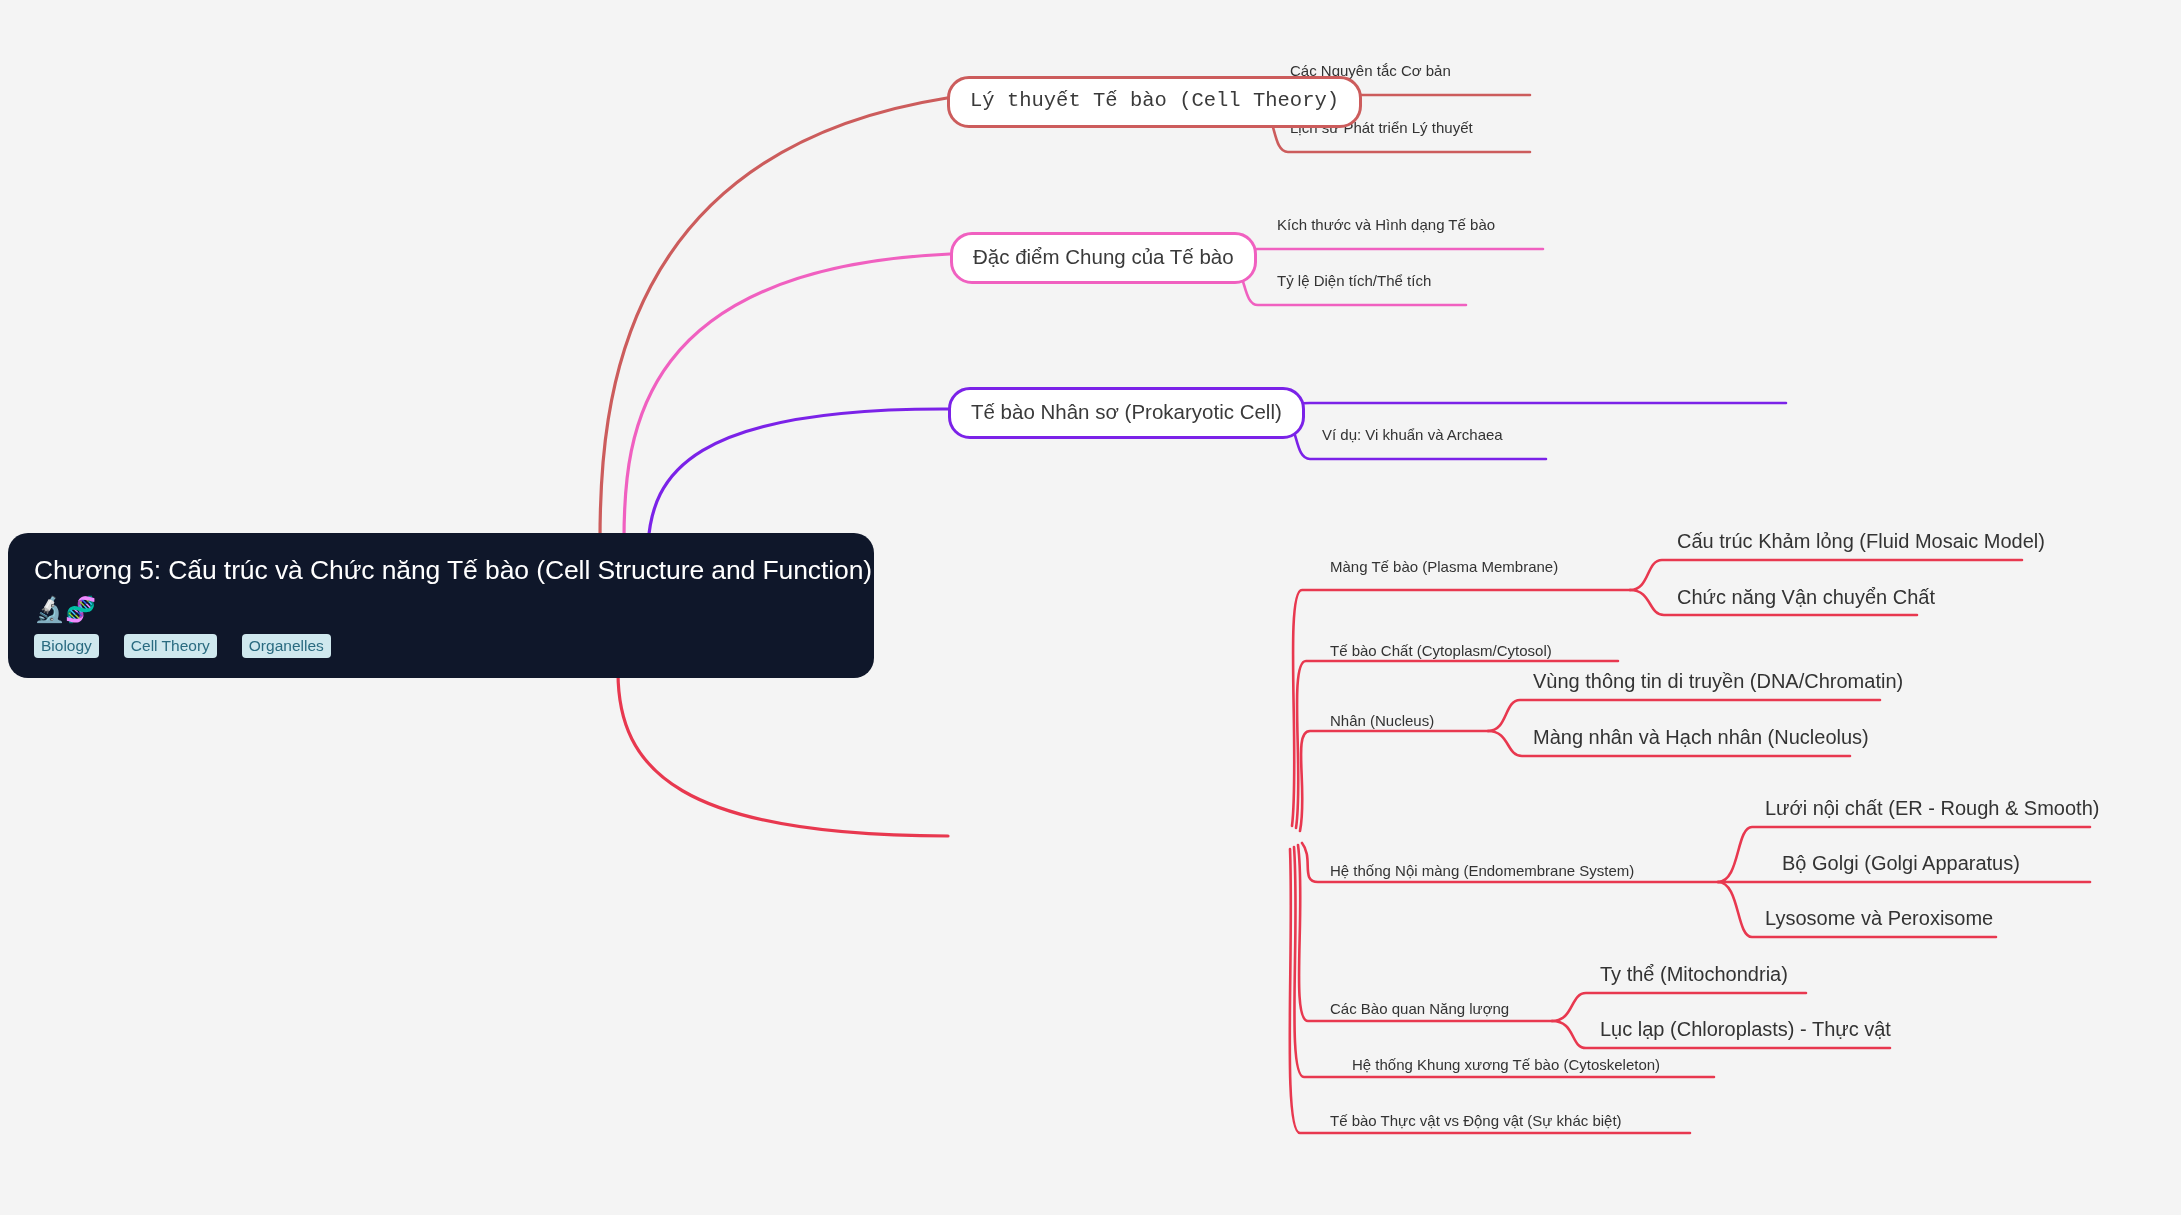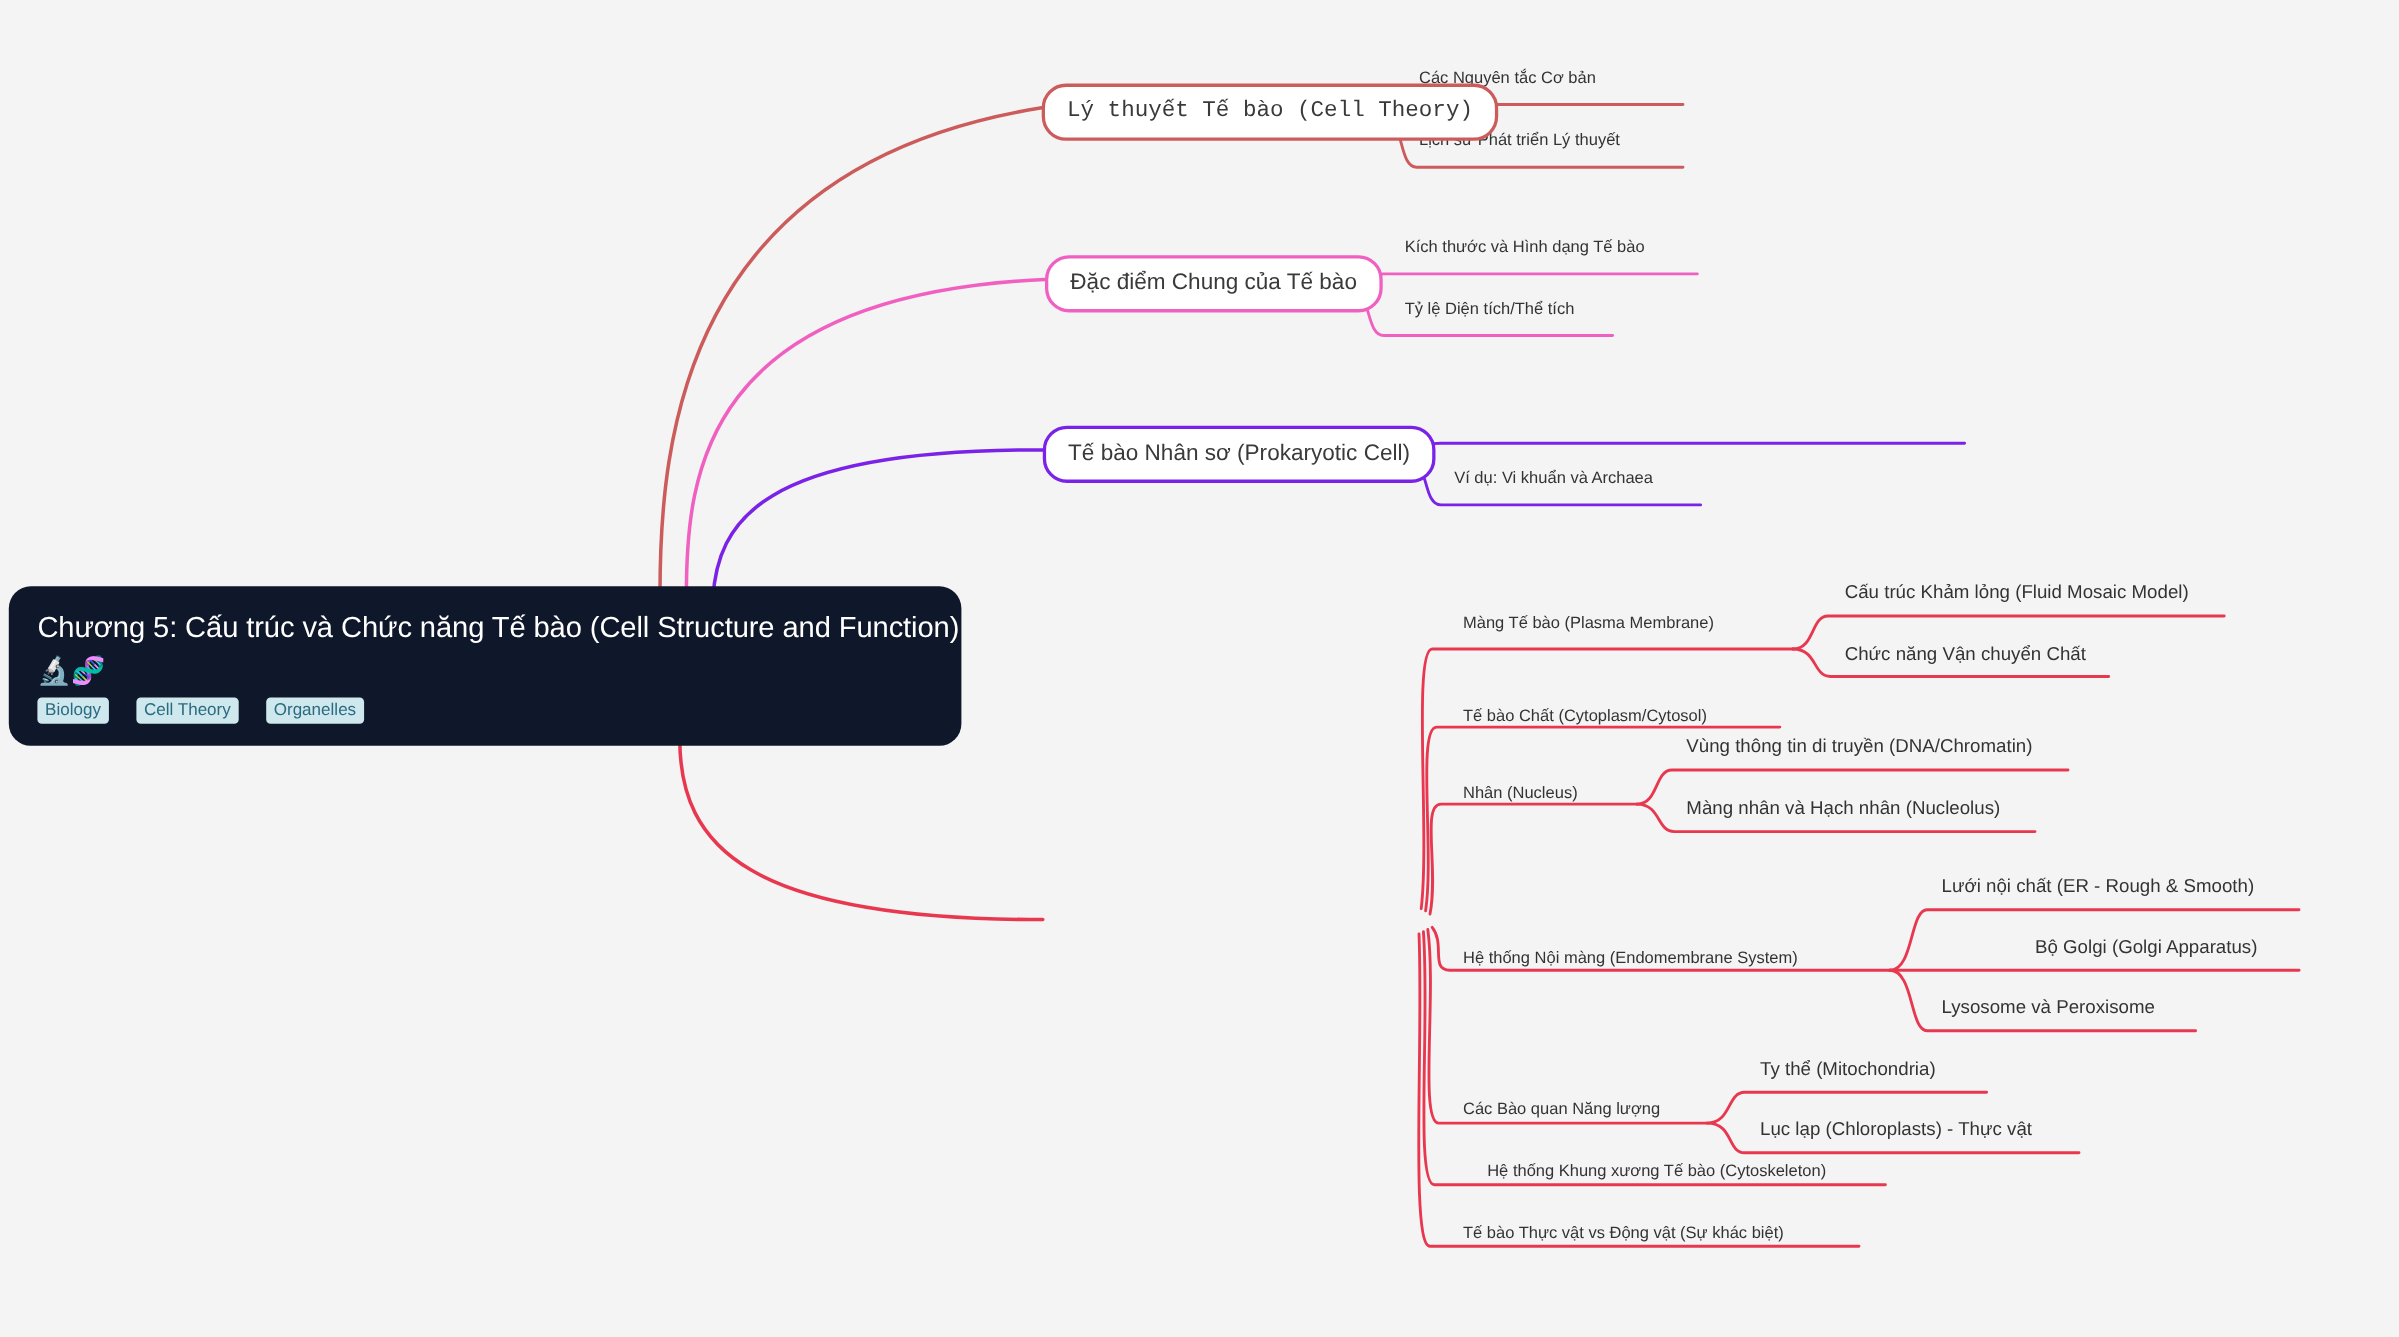--- a/index.html
+++ b/index.html
@@ -77,21 +77,21 @@
 
   
   .leaf {
     position: absolute;
     font-size: 15px;
     line-height: 1.2;
     color: #333333;
     white-space: nowrap;
     z-index: 3;
   }
-  .leaf.lvl3 { font-size: 17px; }
+  .leaf.lvl3 { font-size: 20px; }
 </style>
 </head>
 <body>
 
 <div id="stage">
 
   <svg id="wires" viewBox="0 0 2181 1215" xmlns="http://www.w3.org/2000/svg">
 
     <path d="M 600 540 C 600 400 620 150 947 98" fill="none" stroke="#cc5c5c" stroke-width="3.2" stroke-linecap="round"></path>
 
@@ -202,21 +202,21 @@
   <div class="leaf lvl3" style="left:1533px; top:669px;">
     <span>Vùng thông tin di truyền (DNA/Chromatin)</span>
   </div>
   <div class="leaf lvl3" style="left:1533px; top:725px;">
     <span>Màng nhân và Hạch nhân (Nucleolus)</span>
   </div>
 
   <div class="leaf lvl3" style="left:1765px; top:796px;">
     <span>Lưới nội chất (ER - Rough &amp; Smooth)</span>
   </div>
-  <div class="leaf lvl3" style="left:1850px; top:851px;text-align:center;">
+  <div class="leaf lvl3" style="left:1782px; top:851px;text-align:center;">
     <span>Bộ Golgi (Golgi Apparatus)</span>
   </div>
   <div class="leaf lvl3" style="left:1765px; top:906px;">
     <span>Lysosome và Peroxisome</span>
   </div>
 
   <div class="leaf lvl3" style="left:1600px; top:962px;">
     <span>Ty thể (Mitochondria)</span>
   </div>
   <div class="leaf lvl3" style="left:1600px; top:1017px;">

